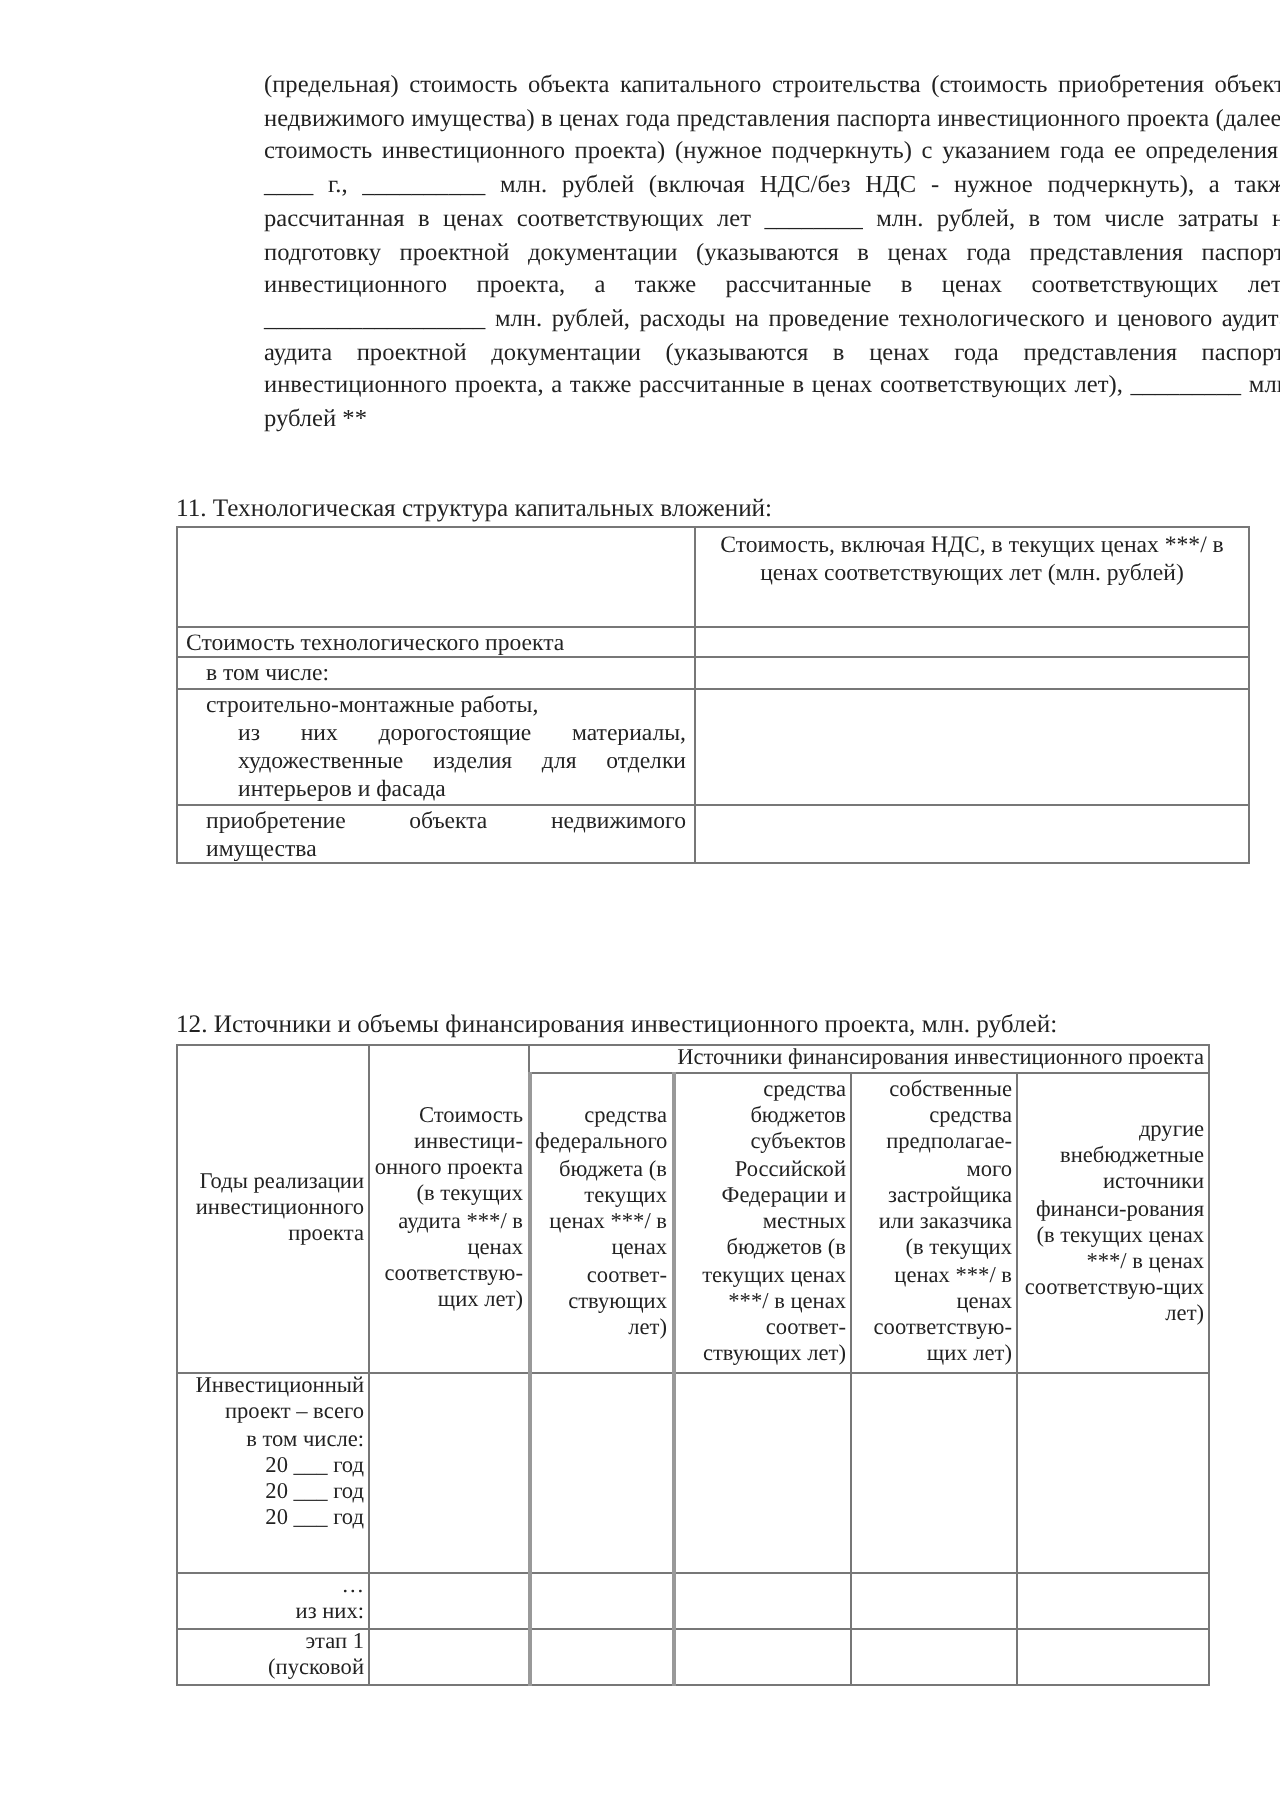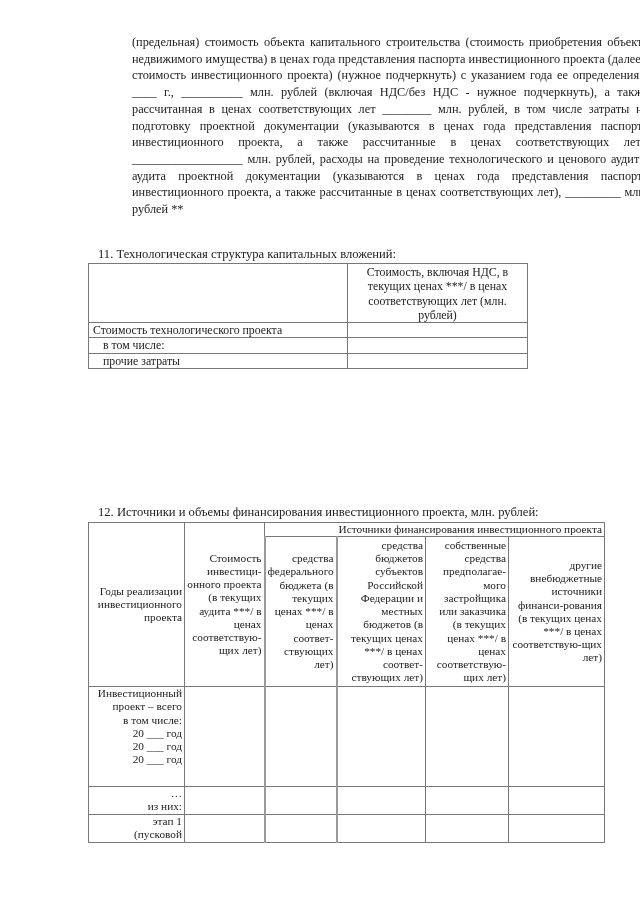--- a/index.html
+++ b/index.html
@@ -1,25 +1,25 @@
 <!DOCTYPE html>
 <html><head>
 <meta charset="utf-8">
 <style>
   html, body { margin: 0; padding: 0; background: #ffffff; }
   body { width: 640px; height: 905px; position: relative; overflow: hidden;
          font-family: "Liberation Serif", "DejaVu Serif", serif; color: #222; }
   .para { position: absolute; left: 88px; top: 34px; width: 516px;
           font-size: 12.3px; line-height: 16.7px; text-align: justify; text-align-last: left; margin-left: 44px; }
   .para p { margin: 0; }
-  .section-title { position: absolute; left: 98px; font-size: 12.6px; line-height: 15px; }
+  .section-title { position: absolute; left: 88px; font-size: 12.6px; line-height: 15px; }
   table { border-collapse: collapse; position: absolute; table-layout: fixed; }
   td { border: 1px solid #777; padding: 0 4px; vertical-align: top;
        font-size: 11.8px; line-height: 14.3px; }
-  #t11 { left: 88px; top: 263px; width: 440px; }
+  #t11 { left: 88px; top: 263px; width: 537px; }
   #t11 td.c1 { width: 250px; }
   #t11 .hdr { text-align: center; padding-top: 1px; }
   .indent1 { padding-left: 14px !important; }
   .sub { display:block; padding-left: 16px; text-align: justify; text-align-last: left; }
   .just { text-align: justify; text-align-last: left; display:block; }
   #t12 { left: 88px; top: 522px; width: 516px; }
   #t12 td { text-align: right; vertical-align: middle; font-size: 11.3px; line-height: 13.2px; padding: 0 2px; }
   #t12 td.left { text-align: right; vertical-align: top; padding-left: 4px; }
   .gray-v { border-left: 2px solid #999 !important; }
 </style>
@@ -40,21 +40,30 @@
   </tr>
   <tr>
     <td>Стоимость технологического проекта</td>
     <td></td>
   </tr>
   <tr>
     <td class="indent1">в том числе:</td>
     <td></td>
   </tr>
   <tr>
-    <td class="indent1">прочие затраты</td>
+    <td class="indent1">
+      <span>строительно-монтажные работы,</span>
+      <span class="sub">из них дорогостоящие материалы, художественные изделия для отделки интерьеров и фасада</span>
+    </td>
+    <td></td>
+  </tr>
+  <tr>
+    <td class="indent1">
+      <span class="just">приобретение объекта недвижимого имущества</span>
+    </td>
     <td></td>
   </tr>
 </tbody>
   </table>
 
 <div class="section-title" style="top:505px;">12. Источники и объемы финансирования инвестиционного проекта, млн. рублей:</div>
 
 <table id="t12">
   <colgroup>
     <col style="width:96px">

